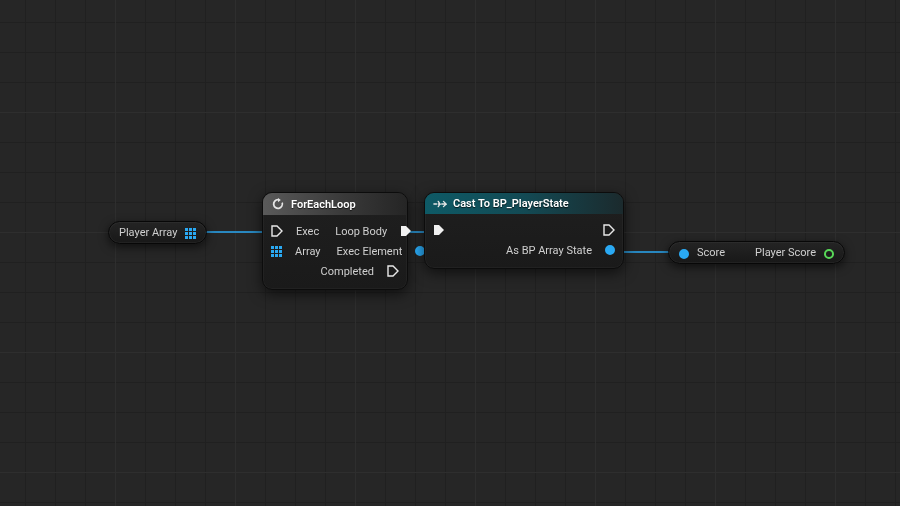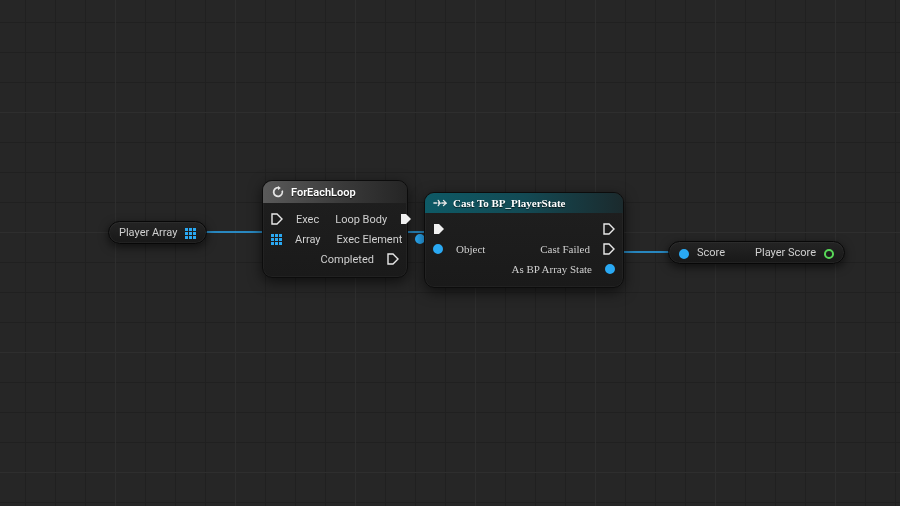--- a/index.html
+++ b/index.html
@@ -89,21 +89,21 @@
       <span></span>
       <span></span>
       <span></span>
       <span></span>
       <span></span>
       <span></span>
       <span></span>
   </span>
 </div>
 
-<div class="node" style="left:262px; top:180px; width:146px;">
+<div class="node" style="left:262px; top:192px; width:146px;">
   <div class="node-header hdr-gray">
     <span class="loop-icon">
       <svg viewBox="0 0 16 16">
           <path d="M8 2a6 6 0 1 0 5.7 4.1l-1.8.7A4 4 0 1 1 8 4v2l3.2-2.5L8 1z" fill="#e6e6e6"></path>
         </svg>
     </span>
     <span>ForEachLoop</span>
   </div>
   <div class="node-body">
     <div class="row">
@@ -151,21 +151,21 @@
         <span class="pin exec-pin">
           <svg viewBox="0 0 12 12">
               <path d="M1 1h5l5 5-5 5H1z" fill="none" stroke="#e8e8e8" stroke-width="1.4"></path>
             </svg>
         </span>
       </div>
     </div>
   </div>
 </div>
 
-<div class="node" style="left:424px; top:192px; width:200px;font-family:Liberation Serif, serif;">
+<div class="node" style="left:424px; top:192px; width:200px;">
   <div class="node-header hdr-teal">
     <span class="cast-arrow">
       <svg viewBox="0 0 16 12">
           <path d="M1 6h3M6 6h2l-2-3m2 3l-2 3M10 6h5l-3-3m3 3l-3 3" stroke="#e6e6e6" stroke-width="1.5" fill="none" stroke-linecap="round"></path>
         </svg>
     </span>
     <span>Cast To BP_PlayerState</span>
   </div>
   <div class="node-body">
     <div class="row">
@@ -178,34 +178,20 @@
       </div>
       <div class="side right">
         <span class="pin exec-pin">
           <svg viewBox="0 0 12 12">
               <path d="M1 1h5l5 5-5 5H1z" fill="none" stroke="#e8e8e8" stroke-width="1.4"></path>
             </svg>
         </span>
       </div>
     </div>
     <div class="row">
-      <div class="side">
-        <span class="circ filled c-blue"></span>
-        <span class="lbl">Object</span>
-      </div>
-      <div class="side right">
-        <span class="lbl">Cast Failed</span>
-        <span class="pin exec-pin">
-          <svg viewBox="0 0 12 12">
-              <path d="M1 1h5l5 5-5 5H1z" fill="none" stroke="#e8e8e8" stroke-width="1.4"></path>
-            </svg>
-        </span>
-      </div>
-    </div>
-    <div class="row">
       <div class="side"></div>
       <div class="side right">
         <span class="lbl">As BP Array State</span>
         <span class="circ filled c-blue"></span>
       </div>
     </div>
   </div>
 </div>
 
 <div class="pill" style="left:668px; top:241px;">

